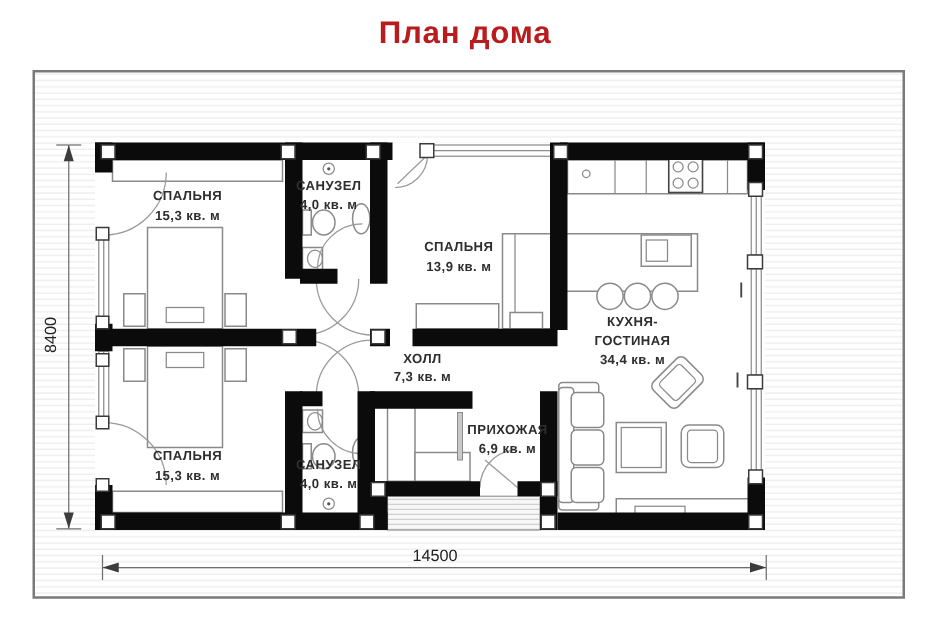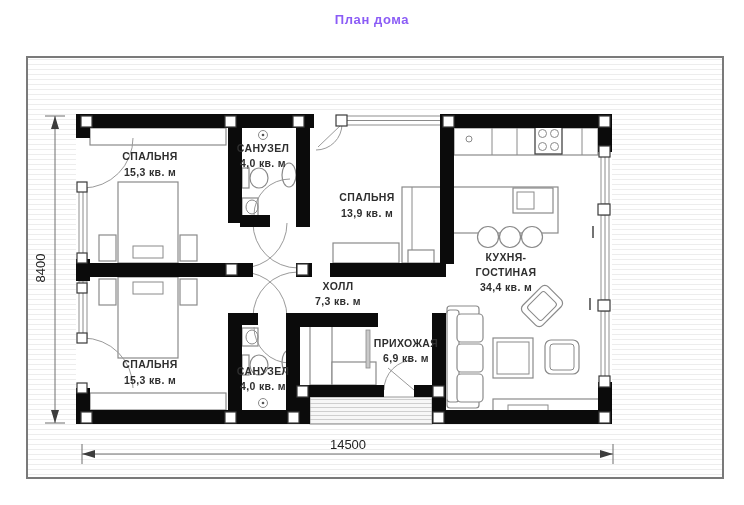--- a/index.html
+++ b/index.html
@@ -1,19 +1,19 @@
 <!DOCTYPE html>
 <html><head>
 <meta charset="utf-8">
 <style>
   html,body{margin:0;padding:0;background:#fff;}
   body{width:744px;height:505px;position:relative;font-family:"Liberation Sans",sans-serif;overflow:hidden;}
   .page-title{
     position:absolute;top:12px;left:0;width:744px;text-align:center;
-    font-size:13px;font-weight:600;letter-spacing:.6px;color:#8b5cf6;margin:0;
+    font-size:25px;font-weight:600;letter-spacing:.6px;color:#b91c1c;margin:0;
   }
   svg{position:absolute;left:0;top:0;}
   .room-name,.room-area{
     font-family:"Liberation Sans",sans-serif;font-size:10.5px;font-weight:700;
     letter-spacing:.35px;fill:#2e2e2e;text-anchor:middle;
   }
   .dim-text{font-family:"Liberation Sans",sans-serif;font-size:13px;fill:#222;text-anchor:middle;}
   .wall{fill:#0b0b0b;}
   .furn{fill:#ffffff;stroke:#8a8a8a;stroke-width:1.2;}
   .furn-thin{fill:none;stroke:#8a8a8a;stroke-width:1;}

